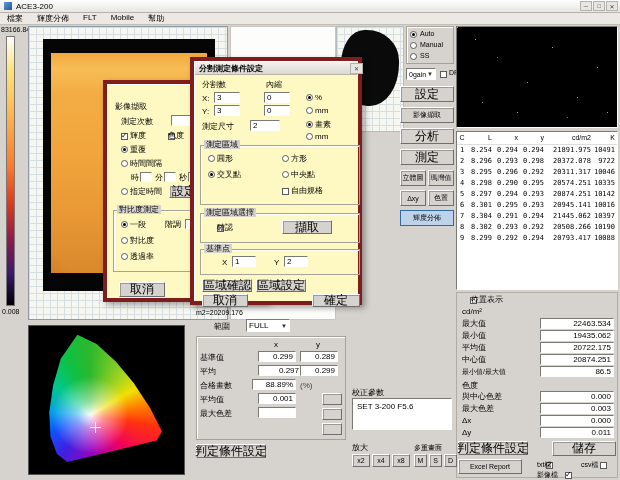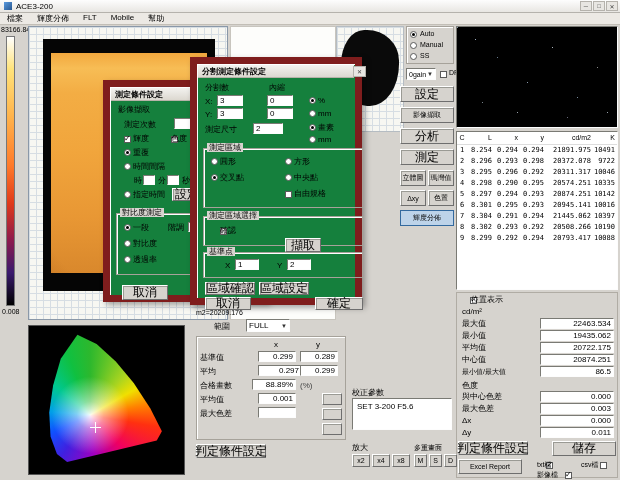--- a/index.html
+++ b/index.html
@@ -7,21 +7,21 @@
   .abs{position:absolute;box-sizing:border-box}
   .lbl{font-size:8px;line-height:10px;white-space:nowrap}
   .btn{background:#d6d3ce;border-top:1px solid #fff;border-left:1px solid #fff;border-right:1px solid #6e6e6e;border-bottom:1px solid #6e6e6e;box-shadow:1px 1px 0 #9a9a94 inset;font-size:12px;display:flex;align-items:center;justify-content:center;white-space:nowrap;cursor:default}
   .btn.sm{font-size:7px}
   .btn.hl{background:#bdd3e9;border:1px solid #33699e;box-shadow:none}
   .sunk{background:#fff;border-top:1px solid #7a7a74;border-left:1px solid #7a7a74;border-right:1px solid #fdfdfd;border-bottom:1px solid #fdfdfd;font-size:8px}
   .val{display:flex;align-items:center;justify-content:flex-end;padding-right:2px}
   .dd{display:flex;align-items:center;justify-content:space-between;padding:0 2px}
   .dd .ar{font-size:6px;color:#333}
   .grid{background-color:#f7f7f2;background-image:linear-gradient(#d6dde3 1px,transparent 1px),linear-gradient(90deg,#d6dde3 1px,transparent 1px);background-size:7px 7px}
-  .dlg{background:#15803d;border:7px solid #7f1d1d;box-shadow:1px 1px 0 #fff inset,3px 3px 6px rgba(0,0,0,.35)}
+  .dlg{background:#fef9c3;border:4px solid #7f1d1d;box-shadow:1px 1px 0 #fff inset,3px 3px 6px rgba(0,0,0,.35)}
   .dtit{position:absolute;left:1px;top:1px;right:1px;height:13px;background:linear-gradient(#f3f2ef,#dcd8d0);border-bottom:1px solid #b7b3a9;font-weight:bold;font-size:8px;line-height:13px;padding-left:4px;box-sizing:border-box}
   .gb{border:1px solid #a6a29a;box-shadow:1px 1px 0 #fff inset}
   .gbl{position:absolute;background:#d6d3ce;padding:0 2px;font-size:8px;line-height:9px}
   .rad{display:inline-block;width:7px;height:7px;border-radius:50%;background:#fff;border:1px solid #5a5a5a;vertical-align:-1px}
   .rad.on::after{content:"";display:block;width:3px;height:3px;border-radius:50%;background:#000;margin:1px}
   .ck{display:inline-block;width:7px;height:7px;background:#fff;border:1px solid #5a5a5a;position:relative;vertical-align:-1px}
   .ck.on::after{content:"✓";position:absolute;left:-1px;top:-3px;font-size:8px}
   .trow{display:flex;height:11px;line-height:11px;font-size:7px;font-family:"DejaVu Sans Mono",monospace}
   .trow div{box-sizing:border-box;padding-right:2px;text-align:right;overflow:hidden}
   .tc0{width:12px;text-align:center!important}
@@ -270,21 +270,20 @@
   <div class="abs btn sm" style="left:352px;top:454px;width:18px;height:13px">x2</div>
   <div class="abs btn sm" style="left:372px;top:454px;width:18px;height:13px">x4</div>
   <div class="abs btn sm" style="left:392px;top:454px;width:18px;height:13px">x8</div>
   <span class="abs lbl" style="left:414px;top:443px;font-size:7px">多重畫面</span>
   <div class="abs btn sm" style="left:414px;top:454px;width:13px;height:13px">M</div>
   <div class="abs btn sm" style="left:429px;top:454px;width:13px;height:13px">S</div>
   <div class="abs btn sm" style="left:444px;top:454px;width:13px;height:13px">D</div>
 
   
   <div class="abs dlg" style="left:103px;top:80px;width:165px;height:222px;z-index:5">
-    <div class="dtit">測定條件設定</div>
     <span class="abs lbl" style="left:8px;top:18px">影像擷取</span>
     <span class="abs lbl" style="left:14px;top:33px">測定次數</span>
     <div class="abs sunk" style="left:64px;top:31px;width:26px;height:11px"></div>
     <span class="ck on abs" style="left:14px;top:48px"></span>
     <span class="abs lbl" style="left:23px;top:47px">輝度</span>
     <span class="ck abs" style="left:52px;top:48px"></span>
     <span class="abs lbl" style="left:61px;top:47px">色度</span>
     <span class="rad on abs" style="left:14px;top:62px"></span>
     <span class="abs lbl" style="left:23px;top:61px">重覆</span>
     <span class="rad abs" style="left:14px;top:76px"></span>
@@ -342,21 +341,21 @@
     <span class="rad on abs" style="left:14px;top:110px"></span>
     <span class="abs lbl" style="left:23px;top:109px">交叉點</span>
     <span class="rad abs" style="left:88px;top:110px"></span>
     <span class="abs lbl" style="left:97px;top:109px">中央點</span>
     <span class="ck abs" style="left:88px;top:126px"></span>
     <span class="abs lbl" style="left:97px;top:125px">自由規格</span>
     <div class="abs gb" style="left:6px;top:152px;width:160px;height:30px"></div>
     <span class="gbl" style="left:10px;top:147px">測定區域選擇</span>
     <span class="ck abs" style="left:14px;top:163px"></span>
     <span class="abs lbl" style="left:23px;top:162px">確認</span>
-    <div class="abs btn" style="left:88px;top:174px;width:36px;height:14px">擷取</div>
+    <div class="abs btn" style="left:88px;top:159px;width:50px;height:14px">擷取</div>
     <div class="abs gb" style="left:6px;top:188px;width:160px;height:26px"></div>
     <span class="gbl" style="left:10px;top:183px">基準点</span>
     <span class="abs lbl" style="left:28px;top:197px">X</span>
     <div class="abs sunk val" style="left:38px;top:195px;width:24px;height:11px;justify-content:flex-start;padding-left:2px">1</div>
     <span class="abs lbl" style="left:80px;top:197px">Y</span>
     <div class="abs sunk val" style="left:90px;top:195px;width:24px;height:11px;justify-content:flex-start;padding-left:2px">2</div>
     <div class="abs btn" style="left:8px;top:218px;width:50px;height:13px">區域確認</div>
     <div class="abs btn" style="left:62px;top:218px;width:50px;height:13px">區域設定</div>
     <div class="abs btn" style="left:8px;top:233px;width:46px;height:13px">取消</div>
     <div class="abs btn" style="left:118px;top:233px;width:48px;height:13px">確定</div>

